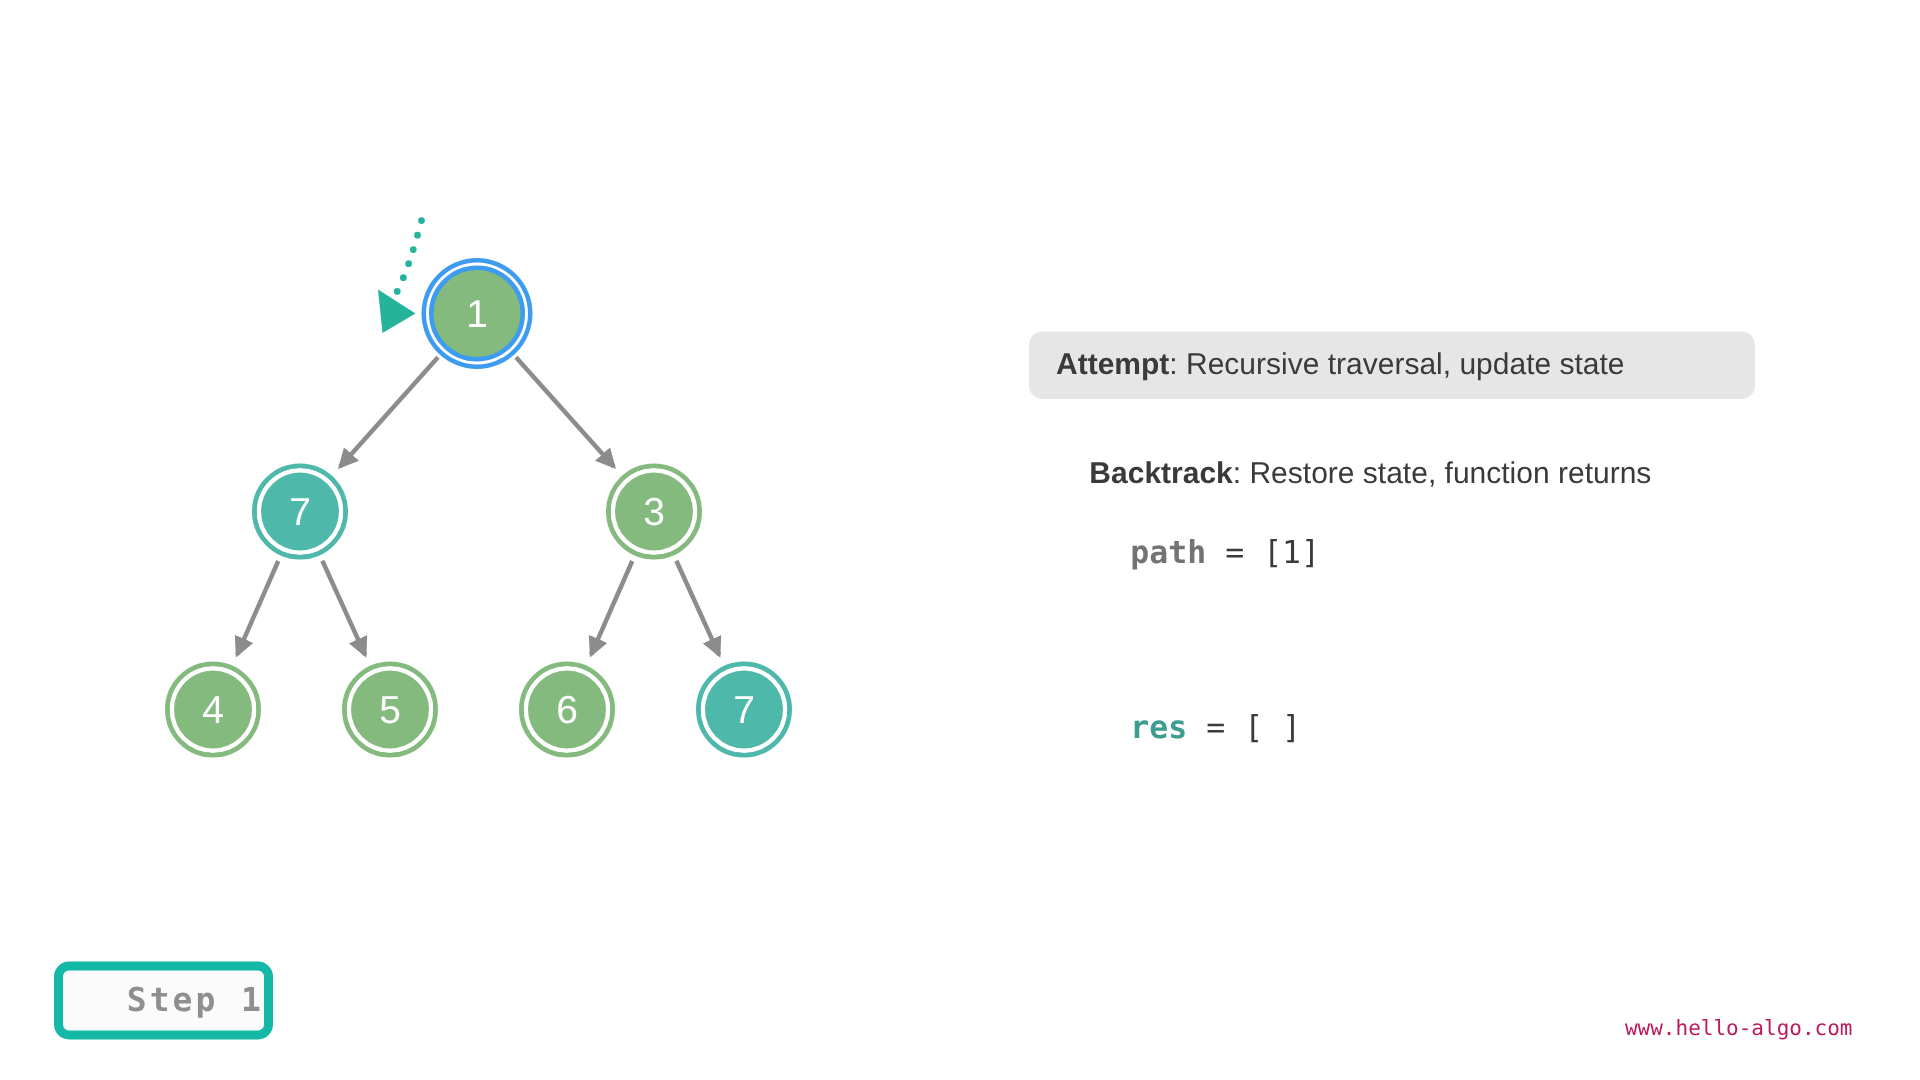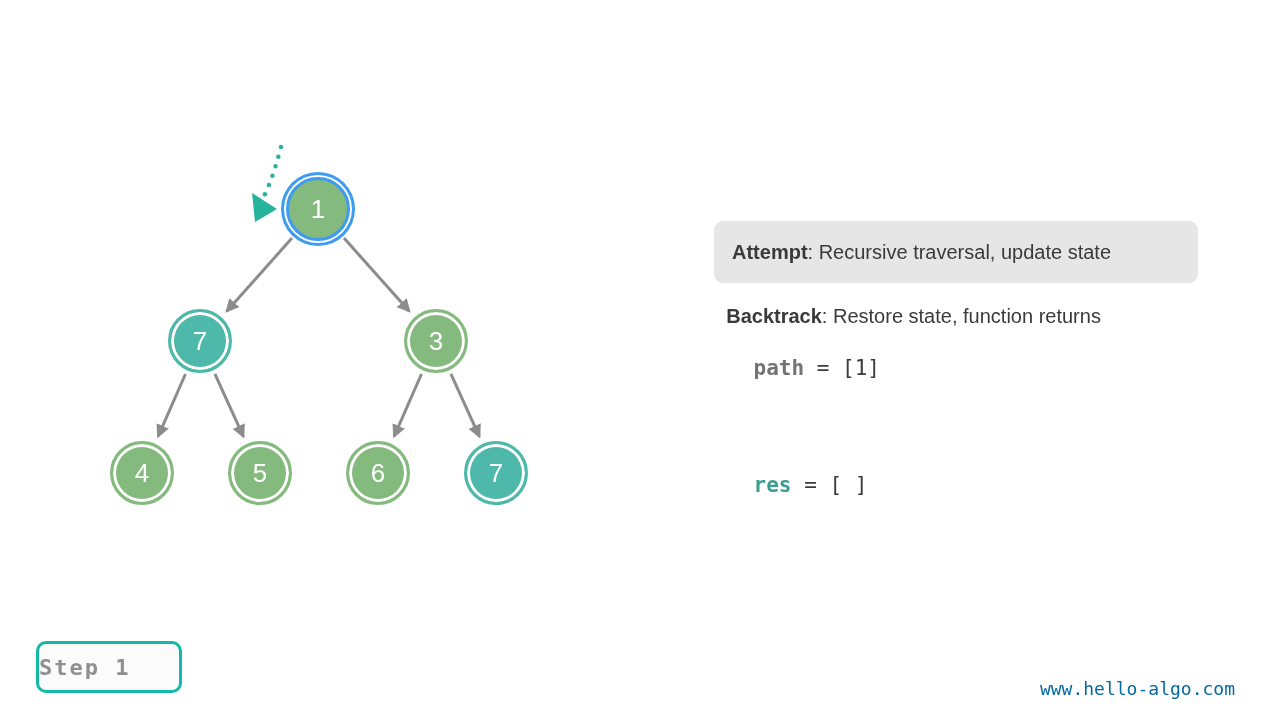--- a/index.html
+++ b/index.html
@@ -11,37 +11,37 @@
   .node{position:absolute;width:58px;height:58px;border-radius:50%;
         display:flex;align-items:center;justify-content:center;
         color:#ffffff;font-size:26px;font-family:"Liberation Sans",sans-serif;
         box-shadow:inset 0 0 0 3px #ffffff;box-sizing:content-box;}
   .node.green{background:#85ba7e;border:3px solid #85ba7e;}
   .node.teal{background:#4eb8ab;border:3px solid #4eb8ab;}
   .node.highlighted{border-color:#3d9bf0;
         box-shadow:0 0 0 2px #ffffff,0 0 0 5px #3d9bf0;}
 
   
-  .attempt-pill{position:absolute;left:686px;top:221px;width:484px;height:62px;
+  .attempt-pill{position:absolute;left:686px;top:221px;width:484px;height:45px;
         background:#e6e6e6;border-radius:9px;display:flex;align-items:center;
-        padding-left:18px;box-sizing:border-box;font-size:20px;color:#3a3a3a;margin-left:28px;}
+        padding-left:18px;box-sizing:border-box;font-size:20px;color:#3a3a3a;}
   .text-line{position:absolute;left:704px;font-size:20px;color:#3a3a3a;white-space:pre;}
   .bold{font-weight:700;}
   .code-line{position:absolute;left:703px;font-family:"DejaVu Sans Mono",monospace;
         font-size:21px;color:#3b3b3b;white-space:pre;}
   .var-blue{color:#737373;font-weight:700;}
   .var-teal{color:#3a9d8f;font-weight:700;}
 
   .step-box{position:absolute;left:36px;top:641px;width:146px;height:52px;
-        border:3px solid #14b8a6;border-radius:10px;background:#fbfbfb;
-        display:flex;align-items:center;justify-content:flex-start;
+        border:6px solid #14b8a6;border-radius:10px;background:#fbfbfb;
+        display:flex;align-items:center;justify-content:flex-end;
         font-family:"DejaVu Sans Mono",monospace;font-weight:700;font-size:22px;
         color:#8f8f8f;letter-spacing:2px;box-sizing:border-box;}
   .watermark{position:absolute;right:45px;top:678px;
-        font-family:"DejaVu Sans Mono",monospace;font-size:18px;color:#0369a1;}
+        font-family:"DejaVu Sans Mono",monospace;font-size:14px;color:#be185d;}
 </style>
 </head>
 <body>
 
 <div class="canvas">
 
   <svg class="layer">
     <defs>
       <marker id="arrow" viewBox="0 0 10 10" refX="8.5" refY="5" markerWidth="4.5" markerHeight="4.5" orient="auto-start-reverse">
         <path d="M0,0 L10,5 L0,10 z" fill="#8c8c8c"></path>

